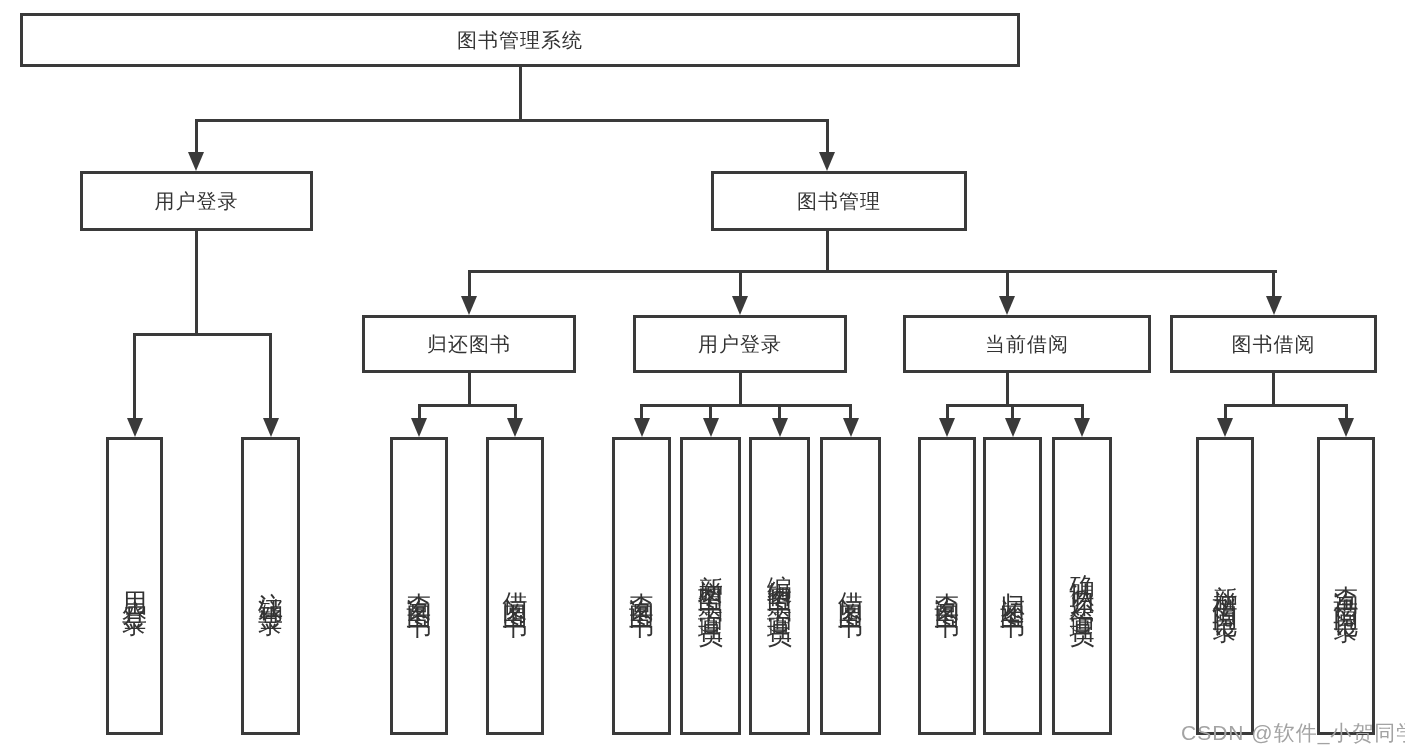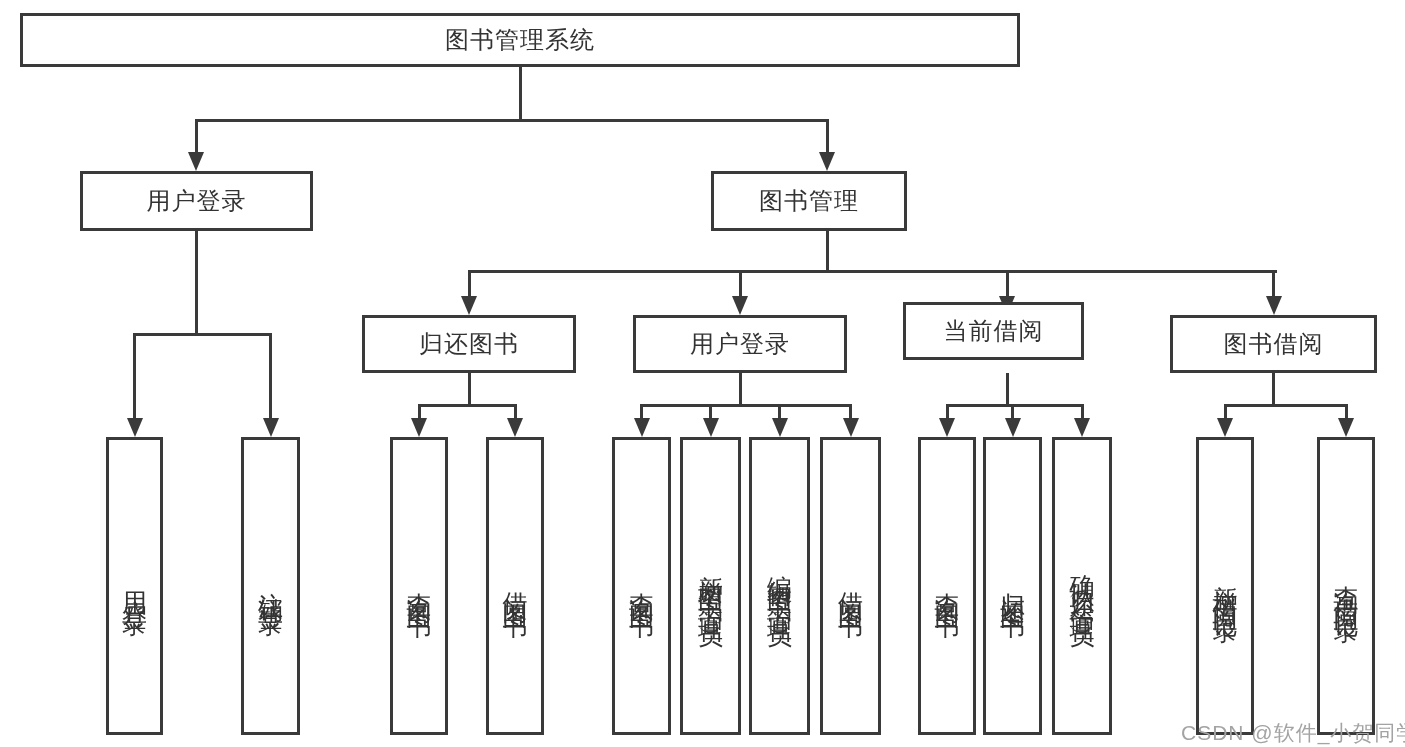--- a/index.html
+++ b/index.html
@@ -15,21 +15,21 @@
     background:var(--background);
     font-family:"Liberation Sans","DejaVu Sans",sans-serif;
     overflow:hidden;
   }
   .hbox{
     position:absolute;
     box-sizing:border-box;
     border:3px solid var(--line);
     background:var(--background);
     display:flex;align-items:center;justify-content:center;
-    font-size:24px;color:var(--text);
+    font-size:20px;color:var(--text);
     letter-spacing:1px;
     white-space:nowrap;
   }
   .vbox{
     position:absolute;
     box-sizing:border-box;
     border:3px solid var(--line);
     background:var(--background);
     display:flex;align-items:center;justify-content:center;
   }
@@ -71,21 +71,21 @@
     <div class="hline" style="left:195px;top:119px;width:633px"></div>
     <div class="vline" style="left:195px;top:119px;height:35px"></div>
     <div class="arrow-down" style="left:188px;top:152px"></div>
     <div class="vline" style="left:826px;top:119px;height:35px"></div>
     <div class="arrow-down" style="left:819px;top:152px"></div>
   </div>
 
   <div class="hbox" style="left:80px;top:171px;width:233px;height:60px">
     <span>用户登录</span>
   </div>
-  <div class="hbox" style="left:711px;top:171px;width:196px;height:60px">
+  <div class="hbox" style="left:711px;top:171px;width:256px;height:60px">
     <span>图书管理</span>
   </div>
 
   <div>
     <div class="vline" style="left:195px;top:231px;height:105px"></div>
     <div class="hline" style="left:133px;top:333px;width:139px"></div>
     <div class="vline" style="left:133px;top:333px;height:87px"></div>
     <div class="arrow-down" style="left:127px;top:418px"></div>
     <div class="vline" style="left:269px;top:333px;height:87px"></div>
     <div class="arrow-down" style="left:263px;top:418px"></div>
@@ -103,21 +103,21 @@
     <div class="vline" style="left:1272px;top:270px;height:28px"></div>
     <div class="arrow-down" style="left:1266px;top:296px"></div>
   </div>
 
   <div class="hbox" style="left:362px;top:315px;width:214px;height:58px">
     <span>归还图书</span>
   </div>
   <div class="hbox" style="left:633px;top:315px;width:214px;height:58px">
     <span>用户登录</span>
   </div>
-  <div class="hbox" style="left:903px;top:302px;width:181px;height:58px">
+  <div class="hbox" style="left:903px;top:315px;width:248px;height:58px">
     <span>当前借阅</span>
   </div>
   <div class="hbox" style="left:1170px;top:315px;width:207px;height:58px">
     <span>图书借阅</span>
   </div>
 
   <div>
     <div class="vline" style="left:468px;top:373px;height:33px"></div>
     <div class="hline" style="left:418px;top:404px;width:99px"></div>
     <div class="vline" style="left:418px;top:404px;height:16px"></div>

